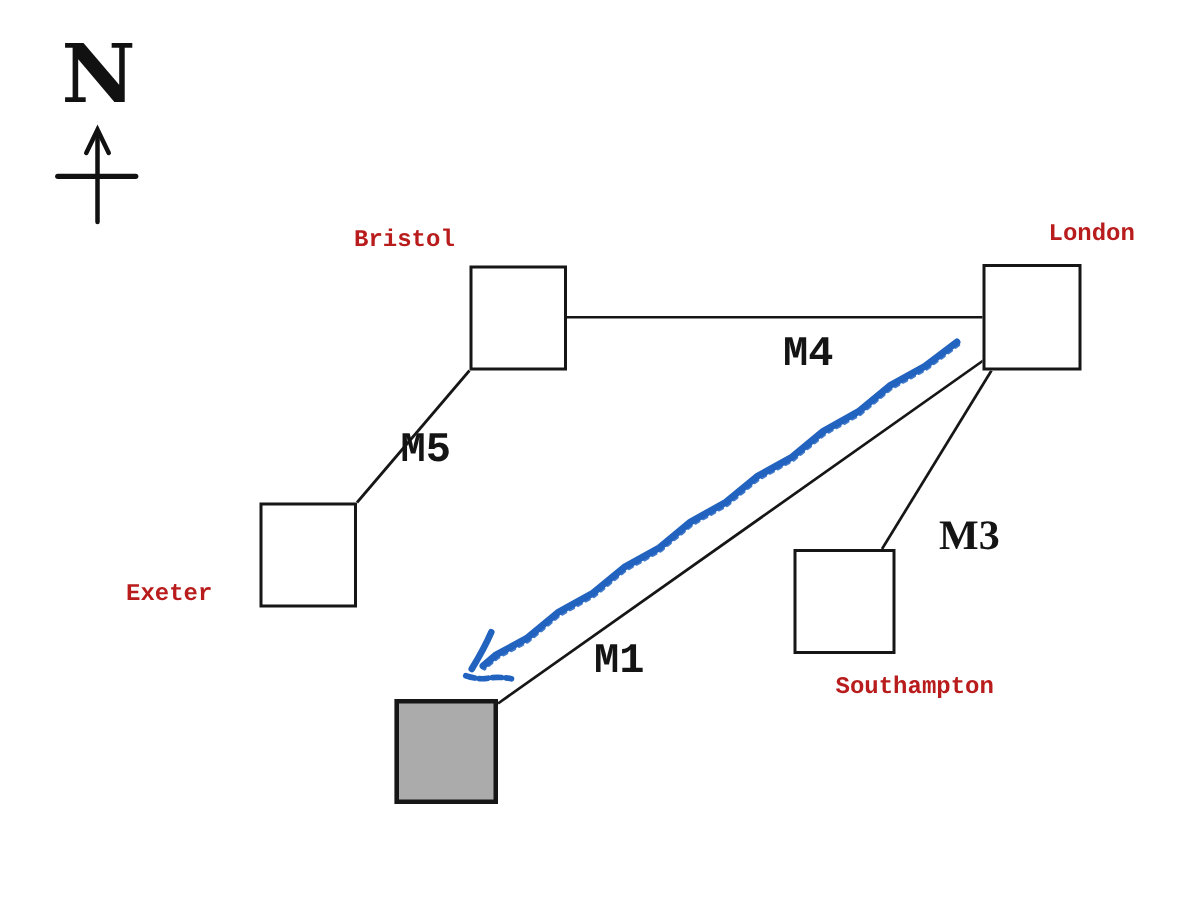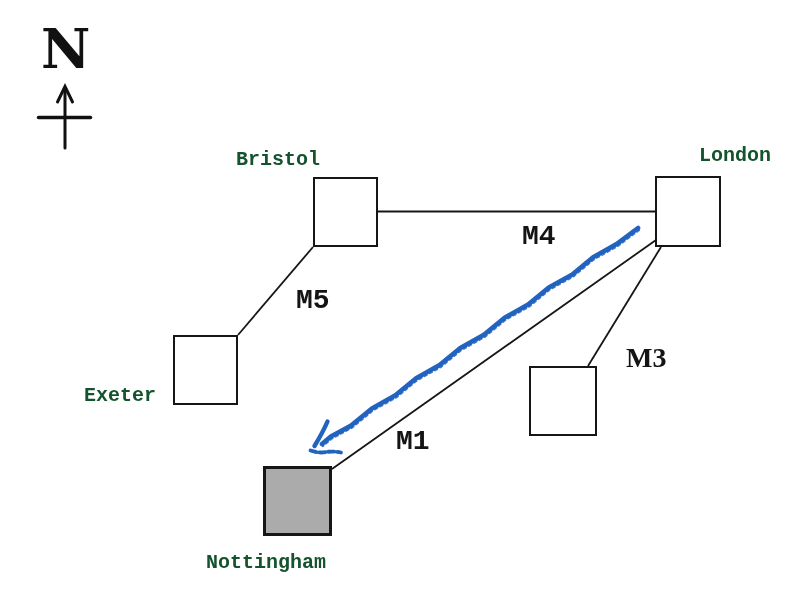--- a/index.html
+++ b/index.html
@@ -29,23 +29,23 @@
     border: 2px solid #161616;
   }
   .city-box.highlight {
     background: #aaabaa;
     border-width: 3px;
   }
   .map-label {
     position: absolute;
     font-family: "Liberation Mono", "DejaVu Sans Mono", monospace;
     font-weight: 700;
-    font-size: 20px;
+    font-size: 16px;
     line-height: 20px;
-    color: #14532d;
+    color: #b91c1c;
     white-space: nowrap;
   }
   .road-label {
     position: absolute;
     font-family: "Liberation Mono", "DejaVu Sans Mono", monospace;
     font-weight: 700;
     font-size: 28px;
     line-height: 20px;
     color: #141414;
     white-space: nowrap;
@@ -97,20 +97,20 @@
 
   <div class="city-box" style="left:313px; top:177px; width:65px; height:70px;"></div>
   <div class="city-box" style="left:655px; top:176px; width:66px; height:71px;"></div>
   <div class="city-box" style="left:173px; top:335px; width:65px; height:70px;"></div>
   <div class="city-box" style="left:529px; top:366px; width:68px; height:70px;"></div>
   <div class="city-box highlight" style="left:263px; top:466px; width:69px; height:70px;"></div>
 
   <span class="map-label" style="left:236px; top:150px;">Bristol</span>
   <span class="map-label" style="left:699px; top:146px;">London</span>
   <span class="map-label" style="left:84px; top:386px;text-align:right;">Exeter</span>
-  <span class="map-label" style="left:206px; top:553px;">Nottingham</span>
+  <span class="map-label" style="left:557px; top:448px;">Southampton</span>
 
   <span class="road-label" style="left:522px; top:227px;">M4</span>
-  <span class="road-label" style="left:296px; top:291px;">M5</span>
+  <span class="road-label" style="left:267px; top:291px;">M5</span>
   <span class="road-label" style="left:626px; top:348px;font-family:Liberation Serif, serif;">M3</span>
   <span class="road-label" style="left:396px; top:432px;">M1</span>
 
 </div>
 
 </body></html>

